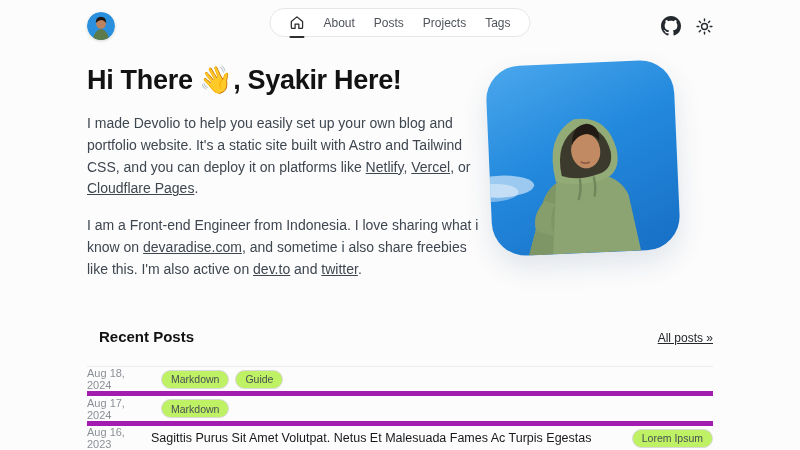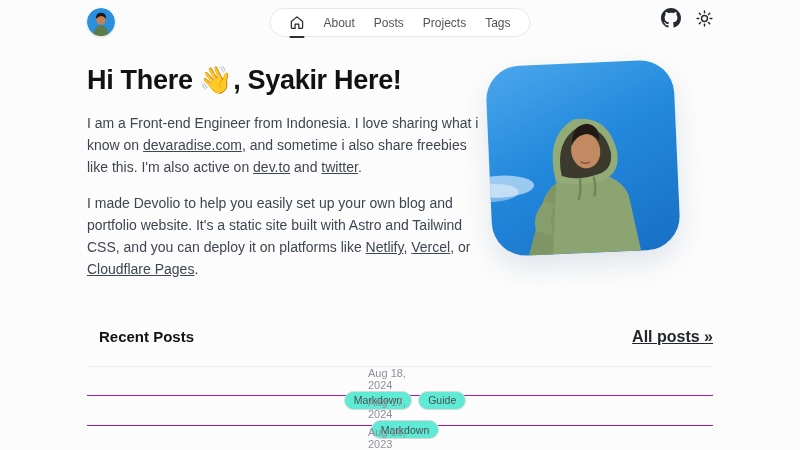--- a/index.html
+++ b/index.html
@@ -11,21 +11,21 @@
     overflow: hidden;
     color: #1c1c1c;
   }
   .container { width: 626px; margin: 0 auto; }
 
   
   header {
     position: relative;
     height: 44px;
     display: flex;
-    align-items: flex-start;
+    align-items: center;
     justify-content: space-between;
     padding-top: 8px;
   }
   .avatar {
     width: 28px; height: 28px; border-radius: 50%;
     overflow: hidden; display: block;
     box-shadow: 0 1px 3px rgba(0,0,0,.15);
   }
   .nav-pill {
     position: absolute; left: 50%; top: 8px;
@@ -73,41 +73,40 @@
   }
 
   
   .posts-section { margin-top: 20px; }
   .section-head {
     display: flex; justify-content: space-between; align-items: baseline;
     padding-bottom: 9px; border-bottom: 1px solid #ececec;
   }
   .section-title { font-size: 15px; font-weight: bold; color: #121212; margin: 12px; }
   .all-posts {
-    font-size: 16px; font-weight: bold; color: #23272b;
+    font-size: 12px; font-weight: normal; color: #23272b;
     text-decoration: underline; cursor: pointer;
   }
   .post-row {
     display: flex; align-items: center;
     height: 29.5px;
-    border-bottom: 1px solid #a21caf;
-    flex-direction: column;
+    border-bottom: 5px solid #a21caf;
   }
   .post-date {
     width: 64px; flex: none;
     font-size: 11px; color: #8b9097;
   }
   .post-title {
     font-size: 12.5px; color: #17191c; text-decoration: none;
     flex: 1; white-space: nowrap; overflow: hidden; cursor: pointer;
   }
   .post-tags { display: flex; gap: 6px; flex: none; margin-left: 10px; }
   .tag {
     border: 1px solid #d9d9d9; border-radius: 999px;
-    background: #5eead4;
+    background: #bef264;
     padding: 2.5px 9px;
     font-size: 10.5px; color: #494e54;
     white-space: nowrap; cursor: pointer;
   }
 </style>
 </head>
 <body>
 
 <div class="container">
 
@@ -152,23 +151,23 @@
             <line x1="17.6" y1="6.4" x2="19.4" y2="4.6"></line>
         </svg>
       </button>
     </div>
   </header>
 
   <section class="hero">
     <div class="hero-text">
       <h1 class="hero-title">Hi There 👋, Syakir Here!</h1>
 
+      <p class="hero-p"><span>I made Devolio to help you easily set up your own blog and portfolio website. It's a static site built with Astro and Tailwind CSS, and you can deploy it on platforms like </span><a class="link">Netlify</a><span>, </span><a class="link">Vercel</a><span>, or </span><a class="link">Cloudflare Pages</a><span>.</span></p>
+
       <p class="hero-p"><span>I am a Front-end Engineer from Indonesia. I love sharing what i know on </span><a class="link">devaradise.com</a><span>, and sometime i also share freebies like this. I'm also active on </span><a class="link">dev.to</a><span> and </span><a class="link">twitter</a><span>.</span></p>
-
-      <p class="hero-p"><span>I made Devolio to help you easily set up your own blog and portfolio website. It's a static site built with Astro and Tailwind CSS, and you can deploy it on platforms like </span><a class="link">Netlify</a><span>, </span><a class="link">Vercel</a><span>, or </span><a class="link">Cloudflare Pages</a><span>.</span></p>
     </div>
 
     <div class="hero-image">
       <svg width="188" height="190" viewBox="0 0 188 190">
         <ellipse cx="10" cy="120" rx="34" ry="11" fill="#ffffff" opacity="0.55"></ellipse>
         <ellipse cx="2" cy="126" rx="26" ry="9" fill="#ffffff" opacity="0.4"></ellipse>
 
         <path d="M36 190 L52 138 Q58 120 80 112 L112 112 Q132 118 138 134 L148 190 Z" fill="#8ca471"></path>
         <path d="M36 190 L52 138 Q56 126 66 119 L60 190 Z" fill="#7e9566"></path>
 

